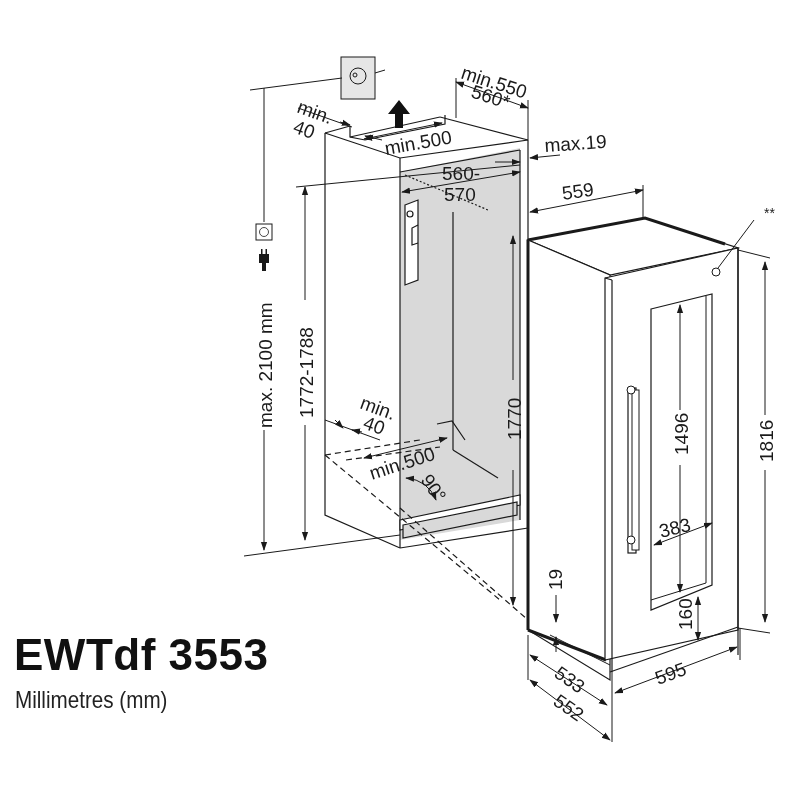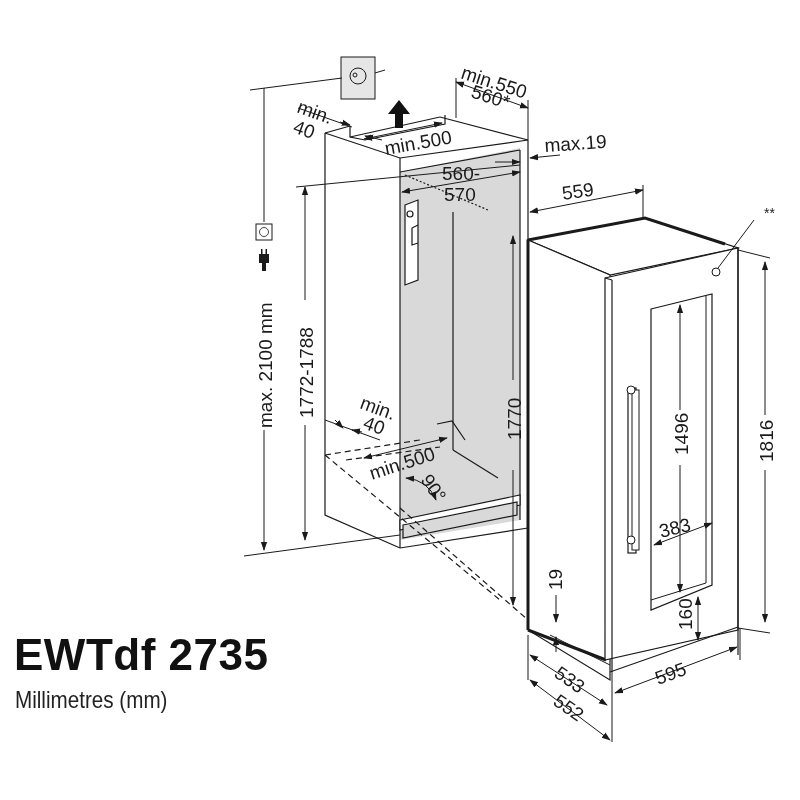--- a/index.html
+++ b/index.html
@@ -197,14 +197,14 @@
     <text class="dim" transform="translate(773,462) rotate(-90)">1816</text>
     <text class="dim" transform="translate(692,630) rotate(-90)">160</text>
     <text class="dim" transform="translate(562,590) rotate(-90)">19</text>
     <text class="dim" transform="translate(553,676) rotate(35)">533</text>
     <text class="dim" transform="translate(552,704) rotate(35)">552</text>
     <text class="dim" transform="translate(658,685) rotate(-20)">595</text>
     <text class="dim" x="764" y="218" style="font-size:14px">**</text>
   </g>
 </svg>
 
-<div class="title">EWTdf 2735</div>
+<div class="title">EWTdf 3553</div>
 <div class="subtitle">Millimetres (mm)</div>
 
 </body></html>

